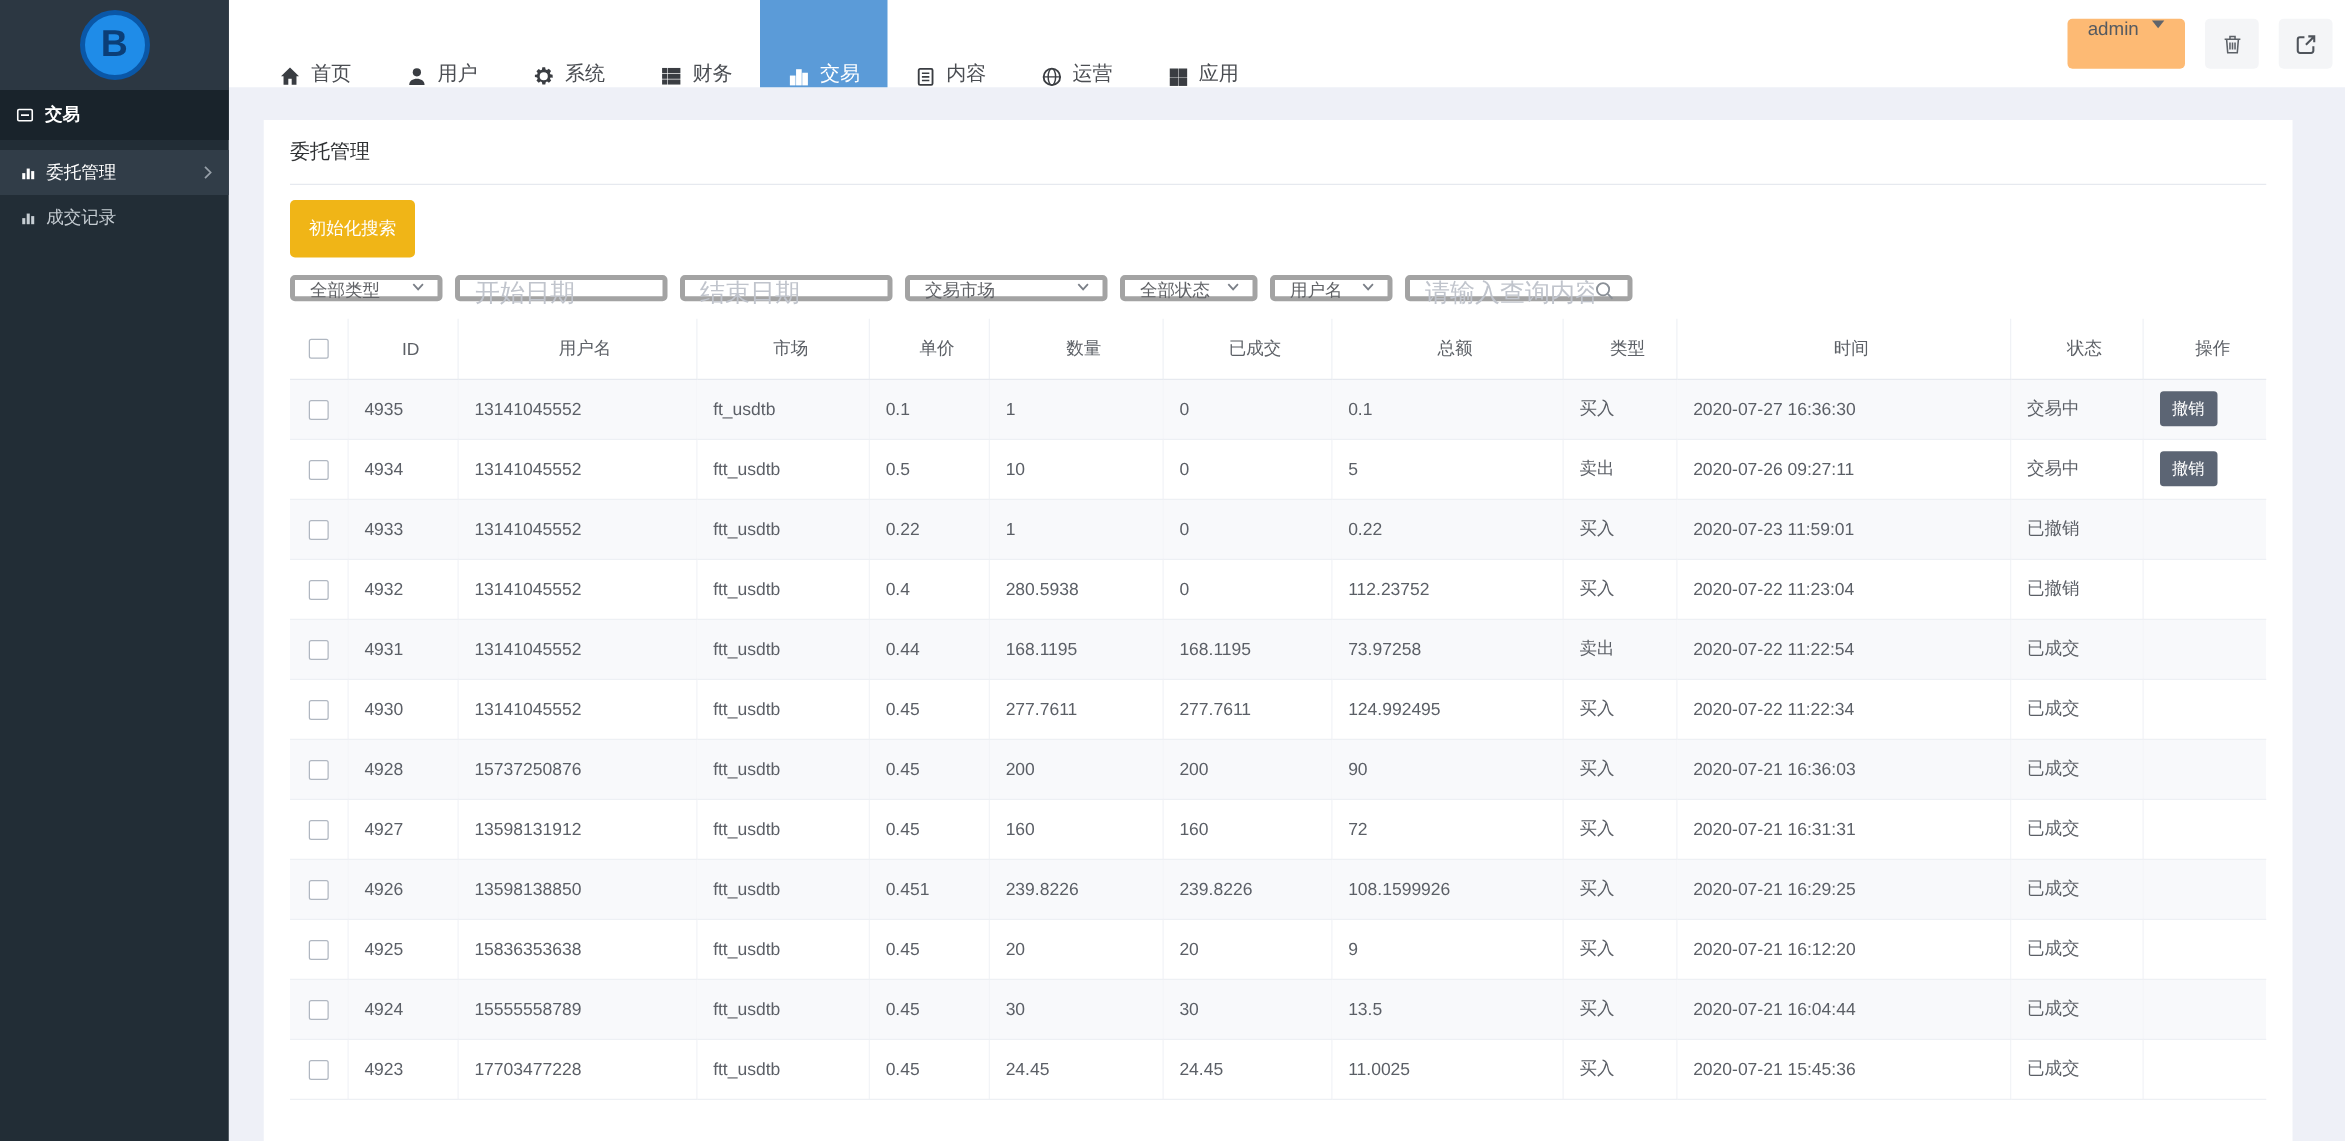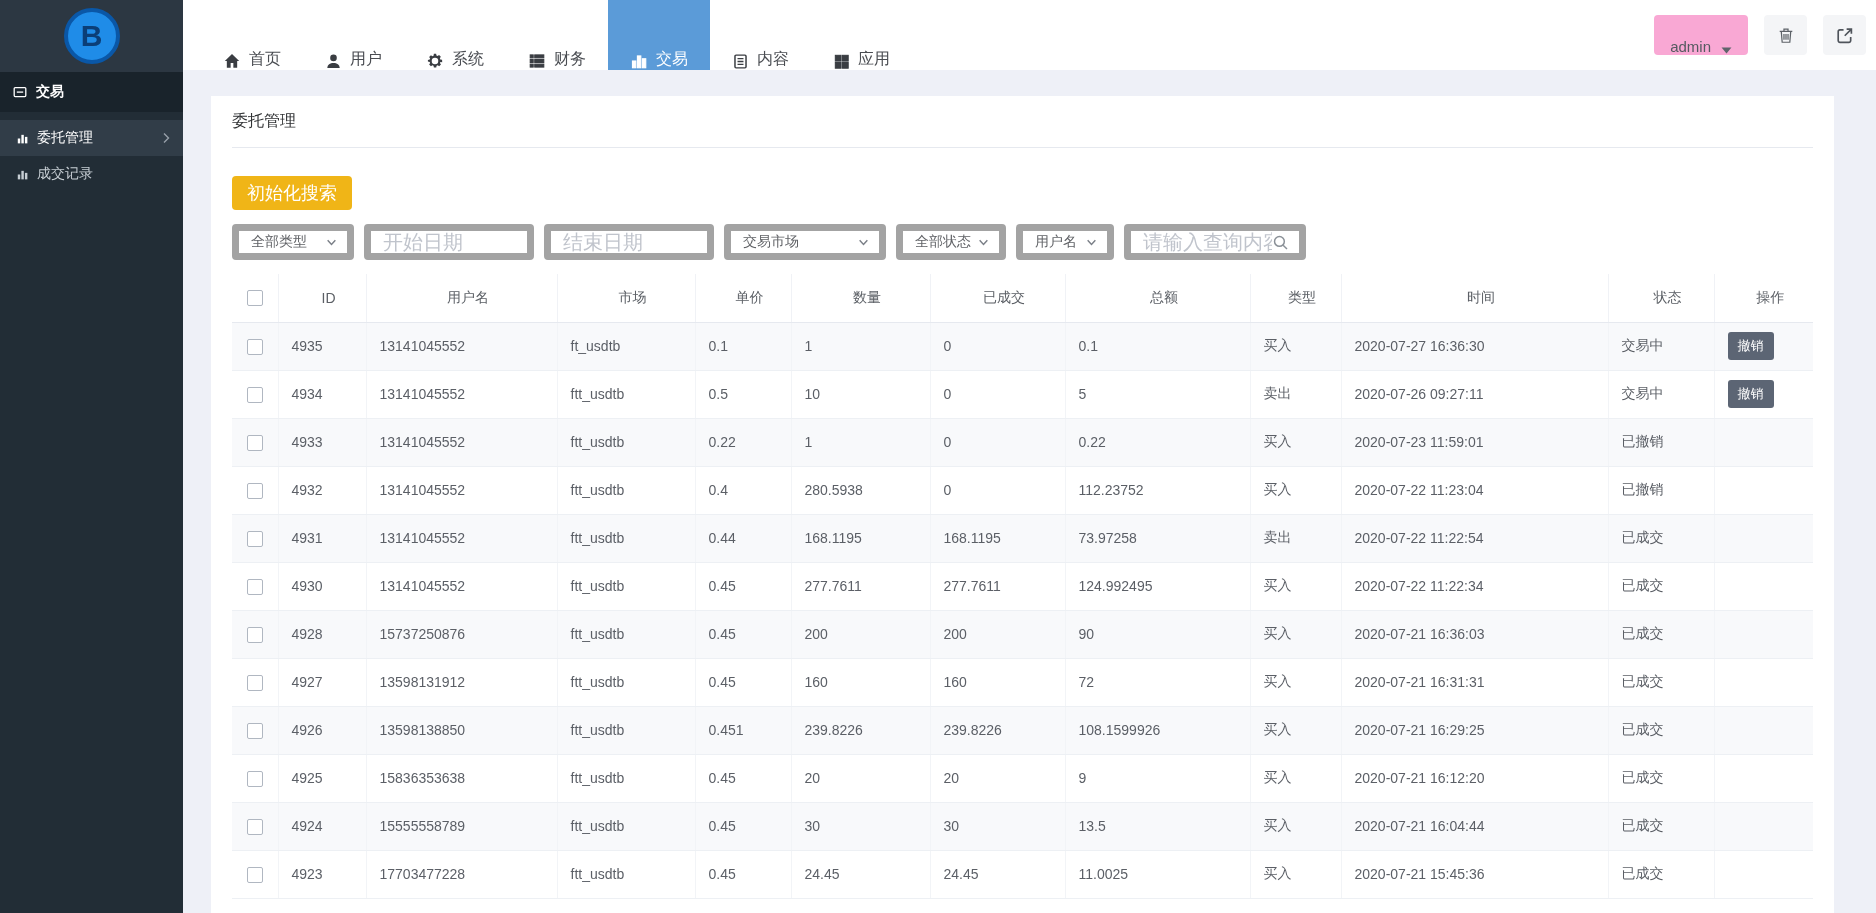--- a/index.html
+++ b/index.html
@@ -25,36 +25,36 @@
     display:flex;align-items:center;}
   .nav-items{display:flex;height:100%;margin-left:18px;}
   .nav-item{display:flex;align-items:flex-end;gap:8px;padding:0 22px;font-size:16px;
     color:#4a4d52;height:100%;cursor:pointer;white-space:nowrap;}
   .nav-item svg *{stroke:#3a3d42;}
   .nav-item svg .f{fill:#3a3d42;stroke:none;}
   .nav-item.active{background:var(--accent,#5b9bd8);color:#ffffff;}
   .nav-item.active svg *{stroke:#ffffff;}
   .nav-item.active svg .f{fill:#ffffff;stroke:none;}
   .top-right{margin-left:auto;display:flex;align-items:center;gap:16px;margin-right:10px;}
-  .admin-btn{height:40px;background:#f9a8d4;border-radius:4px;display:flex;align-items:flex-end;
+  .admin-btn{height:40px;background:#fdba74;border-radius:4px;display:flex;align-items:flex-start;
     gap:10px;padding:0 16px;font-size:15px;color:#555a60;cursor:pointer;}
   .icon-btn{width:43px;height:40px;background:#f4f5f7;border-radius:4px;display:flex;
     align-items:center;justify-content:center;cursor:pointer;}
 
   
   .main{position:absolute;left:183px;top:70px;right:0;bottom:0;background:#eef0f7;overflow:hidden;}
   .panel{margin:26px 0 0 28px;width:1623px;height:calc(100% - 26px);background:#ffffff;padding:0 21px;}
   .panel-title{height:52px;display:flex;align-items:center;font-size:16px;color:#2f3133;
     border-bottom:1px solid #e6e9ef;}
-  .btn-yellow{margin-top:28px;display:inline-flex;align-items:center;height:34px;padding:0 15px;
-    background:var(--yellow,#f0b517);color:#ffffff;font-size:18px;border:none;border-radius:4px;cursor:pointer;
+  .btn-yellow{margin-top:12px;display:inline-flex;align-items:center;height:46px;padding:0 15px;
+    background:var(--yellow,#f0b517);color:#ffffff;font-size:14px;border:none;border-radius:4px;cursor:pointer;
     font-family:inherit;}
   .filters{margin-top:14px;display:flex;gap:10px;}
-  .sel,.inp{height:36px;border:7px solid #a3a3a3;border-radius:4px;background:#ffffff;
-    font-size:14px;color:#606266;display:flex;align-items:center;justify-content:space-between;
+  .sel,.inp{height:21px;border:4px solid #a3a3a3;border-radius:4px;background:#ffffff;
+    font-size:14px;color:#606266;display:flex;align-items:flex-start;justify-content:space-between;
     padding:0 10px 0 12px;cursor:pointer;}
   .inp{cursor:text;}
   .inp input{border:none;outline:none;width:100%;font-size:20px;color:#3b82f6;background:transparent;
     font-family:inherit;}
   .inp input::placeholder{color:#c0c4cc;}
   .w-type{width:122px;} .w-date{width:170px;} .w-market{width:162px;}
   .w-status{width:110px;} .w-user{width:98px;} .w-query{width:182px;}
 
   
   table{margin-top:14px;width:100%;border-collapse:collapse;font-size:14px;color:#5b5f66;
@@ -176,20 +176,30 @@
         <span>交易</span>
       </div>
       <div class="nav-item">
         <span class="ic">
           <svg width="17" height="17" viewBox="0 0 16 16" fill="none">
             <rect x="2.8" y="2" width="10.4" height="12" rx="1" stroke-width="1.4"></rect>
             <path d="M5.2 5.3h5.6M5.2 8h5.6M5.2 10.7h5.6" stroke-width="1.2"></path>
           </svg>
         </span>
         <span>内容</span>
+      </div>
+      <div class="nav-item">
+        <span class="ic">
+          <svg width="17" height="17" viewBox="0 0 16 16" fill="none">
+            <circle cx="8" cy="8" r="6.2" stroke-width="1.4"></circle>
+            <ellipse cx="8" cy="8" rx="2.8" ry="6.2" stroke-width="1.1"></ellipse>
+            <path d="M1.8 8h12.4" stroke-width="1.1"></path>
+          </svg>
+        </span>
+        <span>运营</span>
       </div>
       <div class="nav-item">
         <span class="ic">
           <svg width="17" height="17" viewBox="0 0 16 16">
             <g class="f">
               <rect x="2.2" y="2.2" width="5.4" height="5.4"></rect>
               <rect x="8.9" y="2.2" width="5.4" height="5.4"></rect>
               <rect x="2.2" y="8.9" width="5.4" height="5.4"></rect>
               <rect x="8.9" y="8.9" width="5.4" height="5.4"></rect>
             </g>

